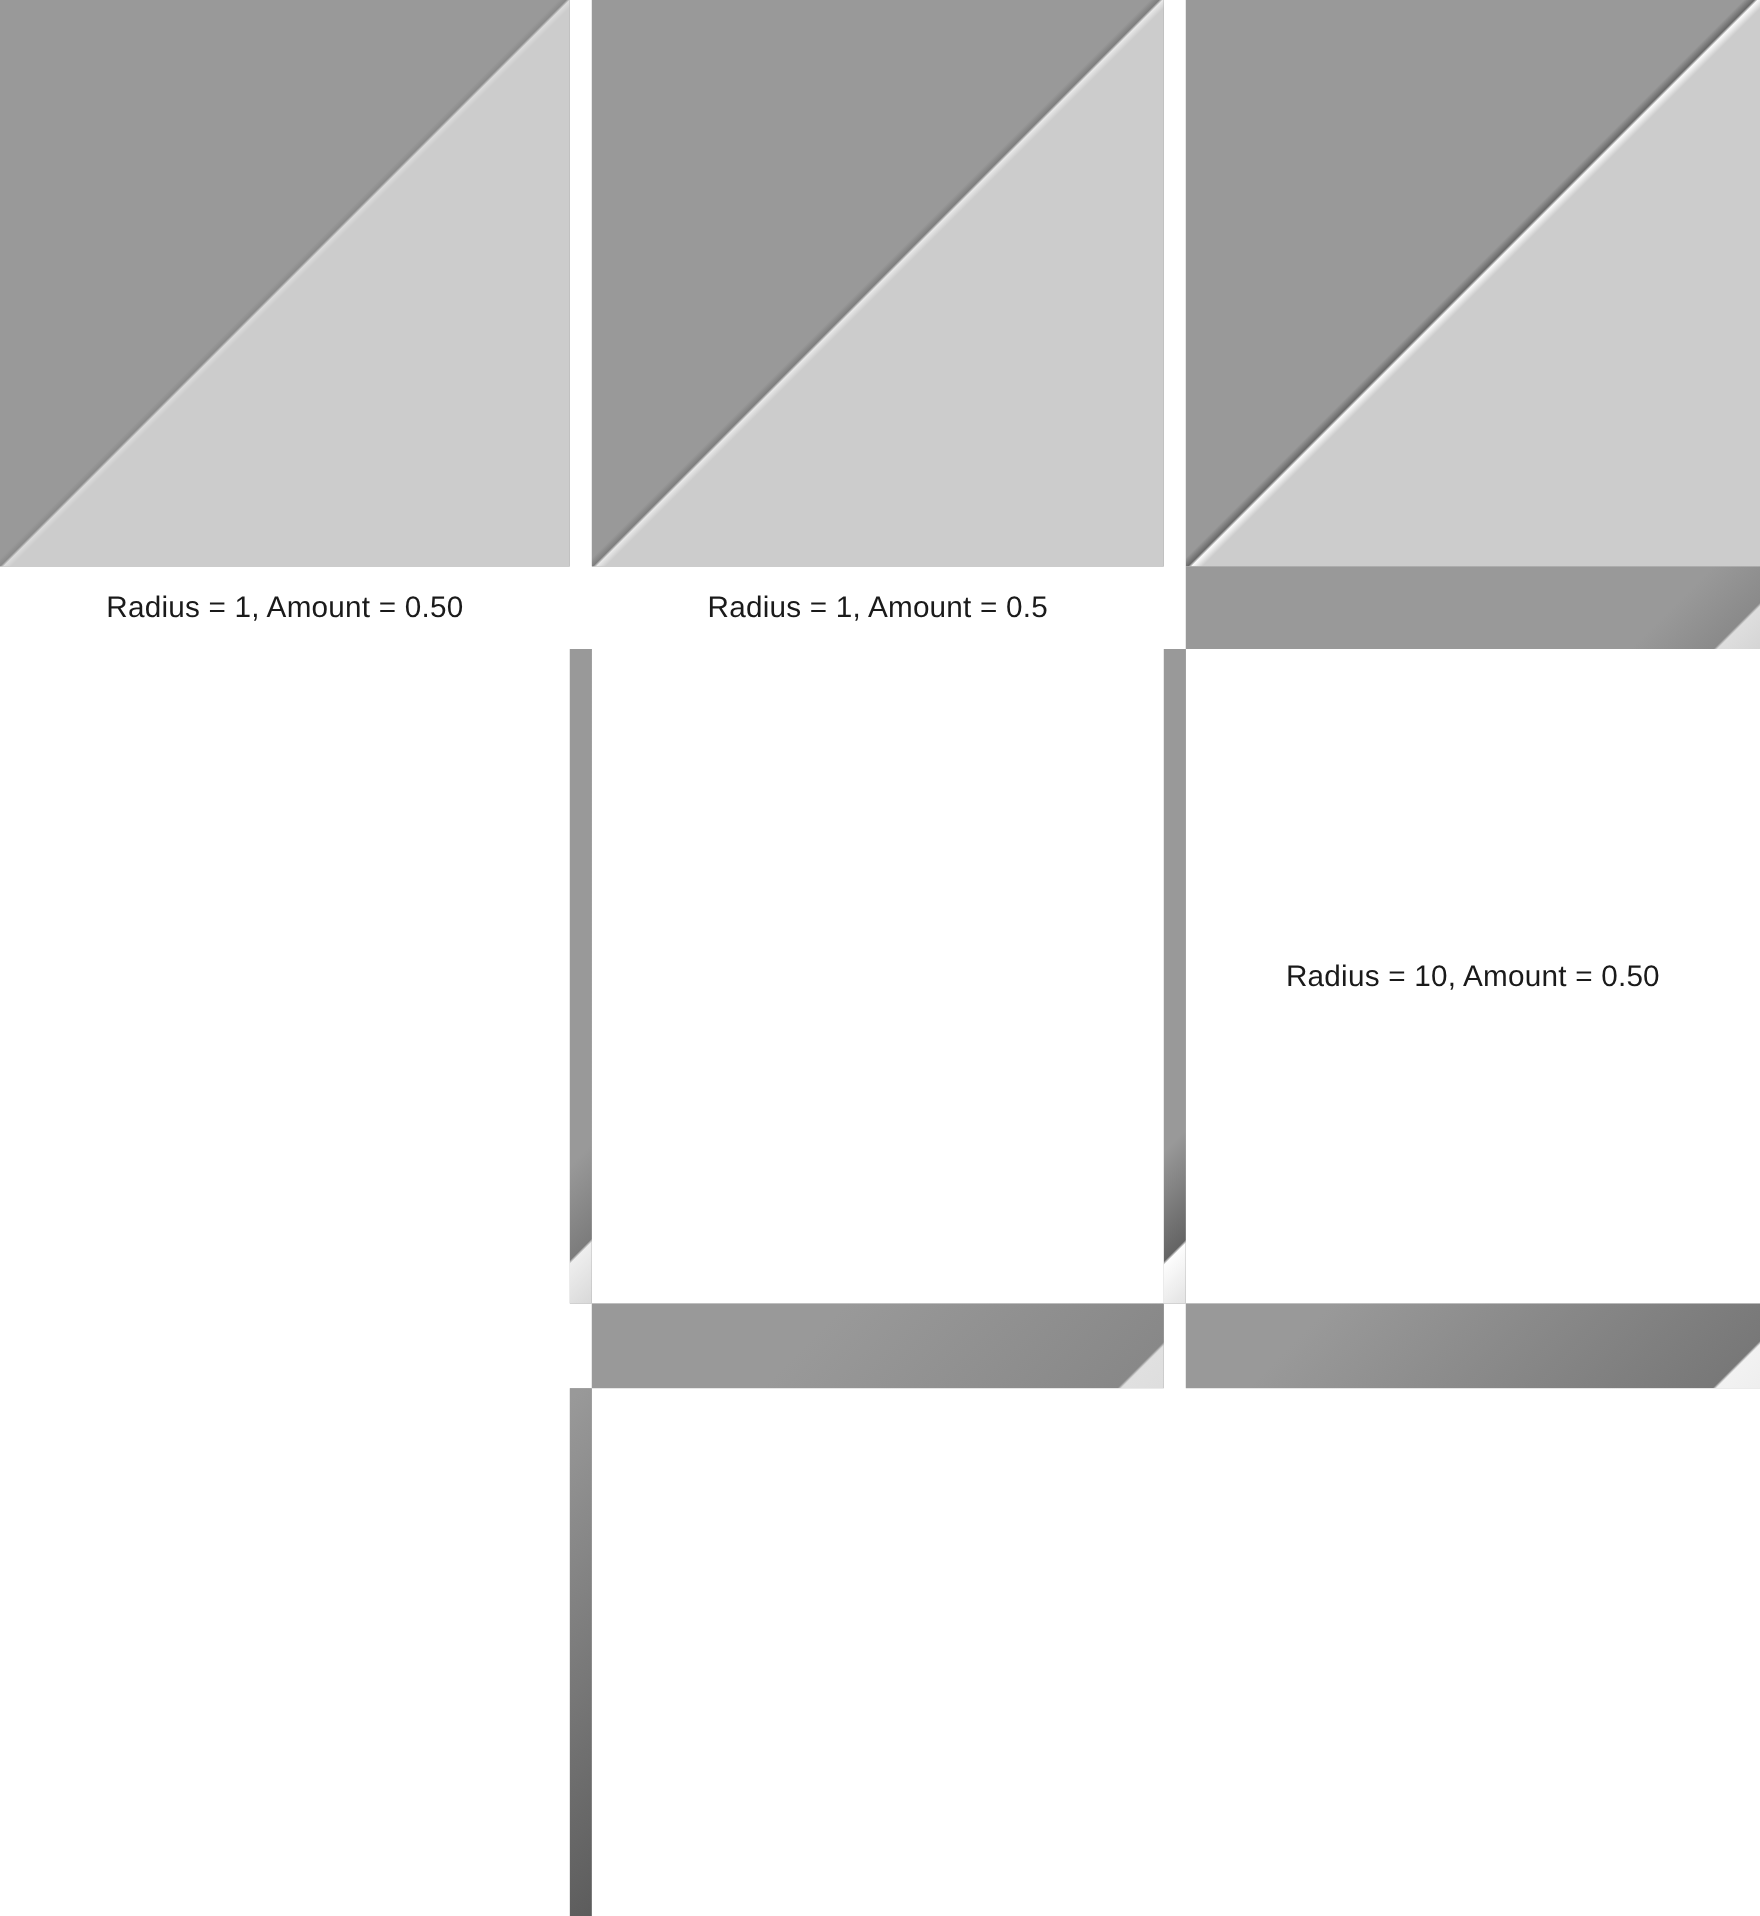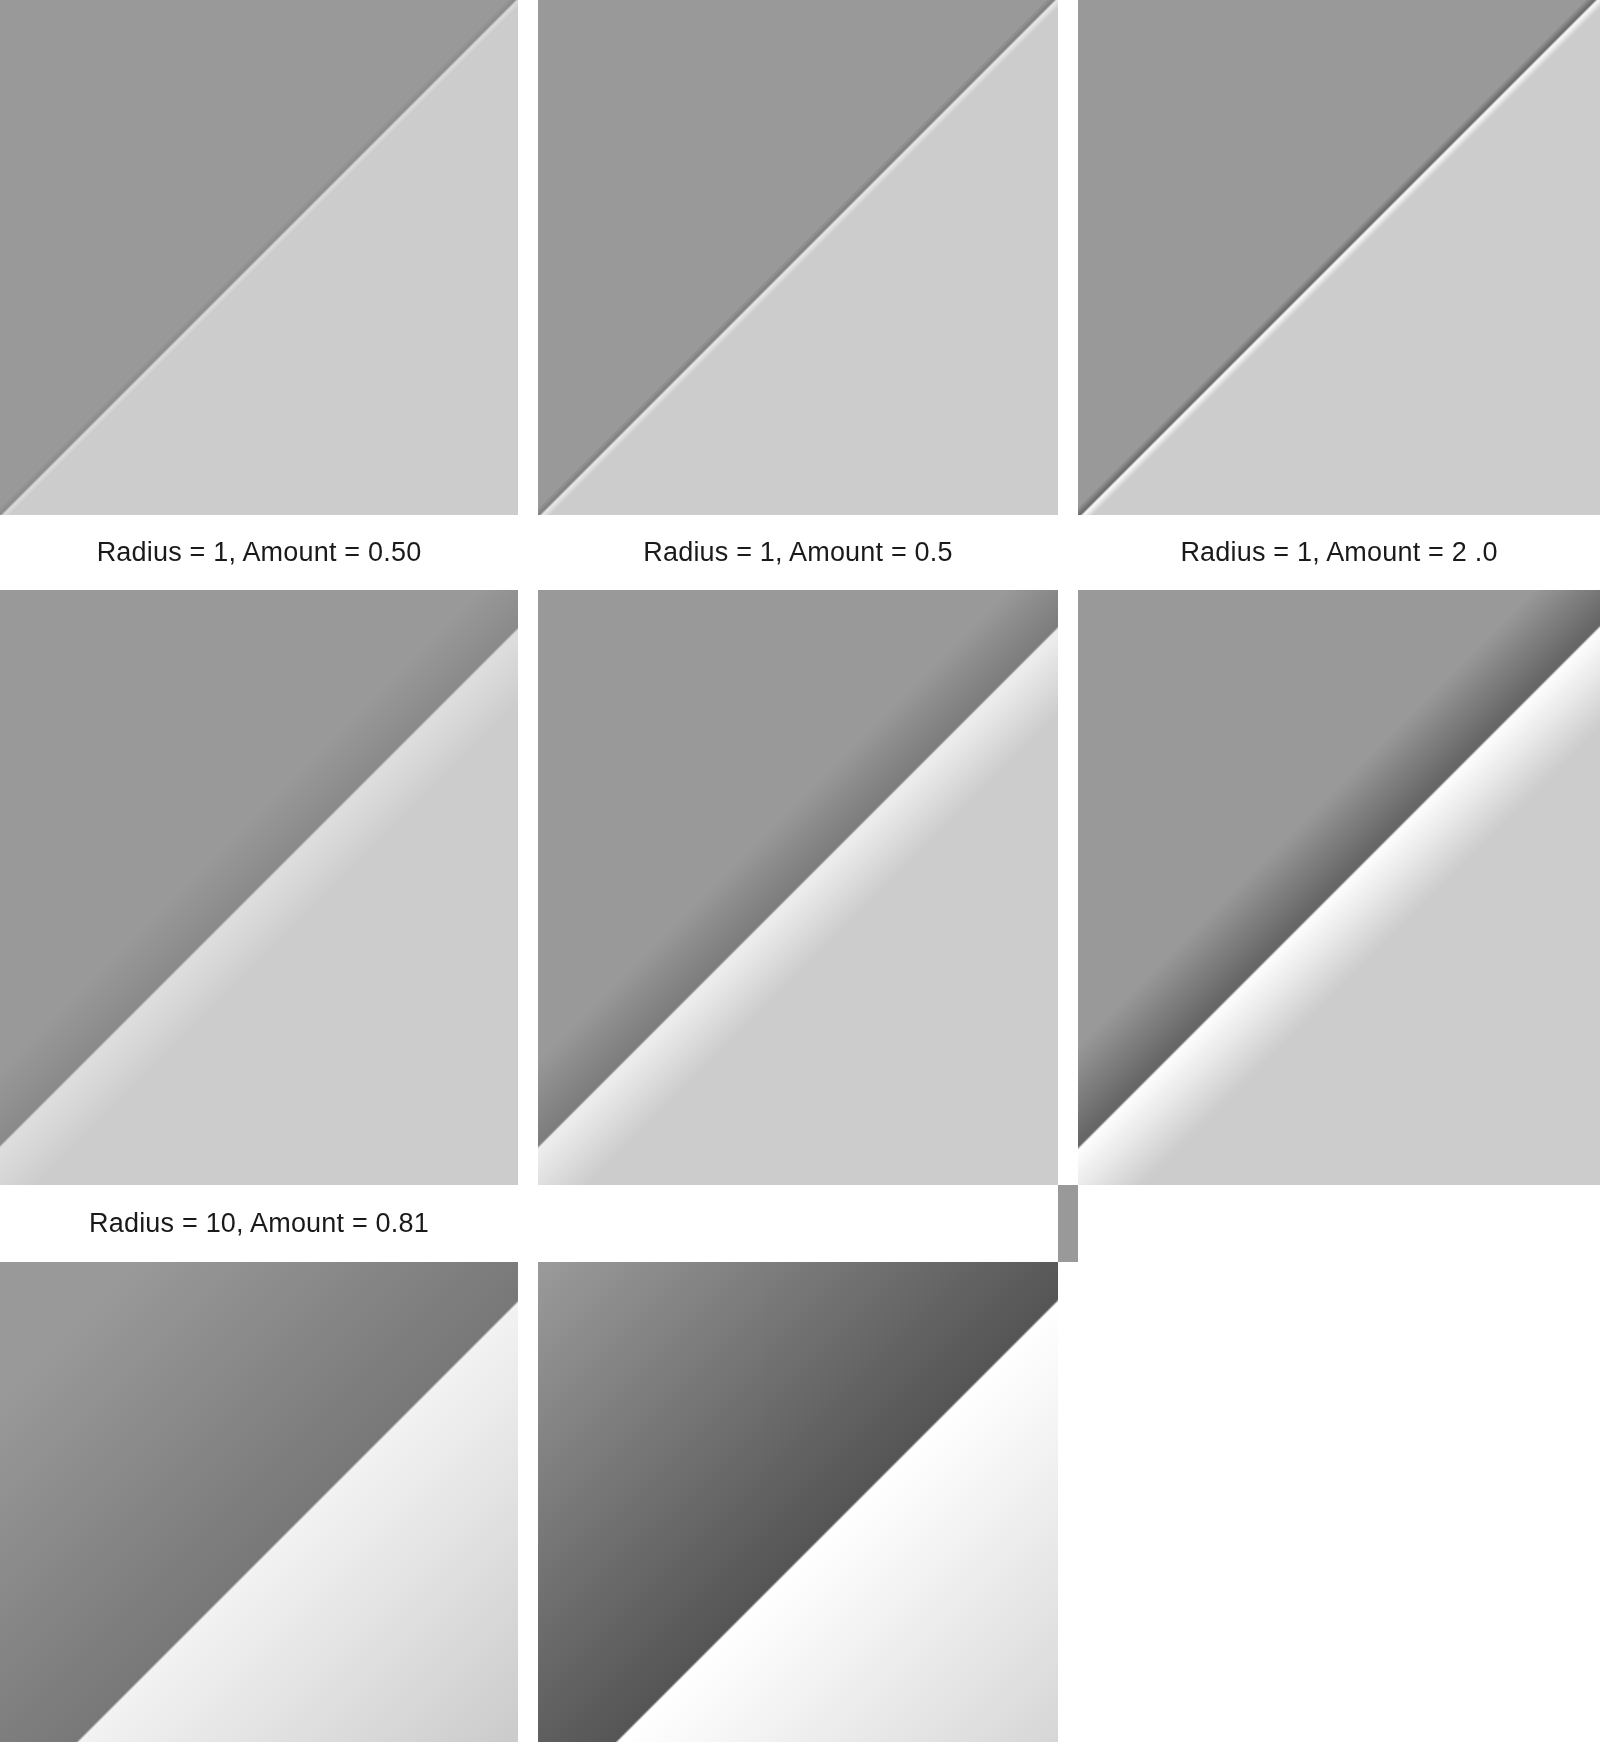--- a/index.html
+++ b/index.html
@@ -64,35 +64,34 @@
   </div>
   <div class="spacer"></div>
   <div class="panel">
     <div class="edge" style="background-image: linear-gradient(135deg, rgb(153, 153, 153) 0px, rgb(153, 153, 153) 358.635px, rgb(104, 104, 104) 365.435px, rgb(250, 250, 250) 367.835px, rgb(204, 204, 204) 374.635px, rgb(204, 204, 204) 733.27px); background-size: 100% 100%;"></div>
   </div>
 
   <div class="caption">Radius = 1, Amount = 0.50</div>
   <div class="spacer"></div>
   <div class="caption">Radius = 1, Amount = 0.5</div>
   <div class="spacer"></div>
-  <div class="caption">Radius = 1, Amount = 2 .0</div>
 
   <div class="panel">
     <div class="edge" style="background-image: linear-gradient(135deg, rgb(153, 153, 153) 0px, rgb(153, 153, 153) 338.505px, rgb(138, 138, 138) 392.305px, rgb(222, 222, 222) 394.705px, rgb(204, 204, 204) 448.505px, rgb(204, 204, 204) 787.01px); background-size: 100% 100%;"></div>
   </div>
   <div class="spacer"></div>
   <div class="panel">
     <div class="edge" style="background-image: linear-gradient(135deg, rgb(153, 153, 153) 0px, rgb(153, 153, 153) 332.212px, rgb(124, 124, 124) 393.012px, rgb(238, 238, 238) 395.412px, rgb(204, 204, 204) 456.212px, rgb(204, 204, 204) 788.424px); background-size: 100% 100%;"></div>
   </div>
   <div class="spacer"></div>
   <div class="panel">
     <div class="edge" style="background-image: linear-gradient(135deg, rgb(153, 153, 153) 0px, rgb(153, 153, 153) 322.919px, rgb(100, 100, 100) 393.719px, rgb(253, 253, 253) 396.119px, rgb(204, 204, 204) 466.919px, rgb(204, 204, 204) 789.838px); background-size: 100% 100%;"></div>
   </div>
 
-  <div class="caption">Radius = 10, Amount = 0.81</div>
+  <div class="caption">Radius = 10, Amount = 0.50</div>
   <div class="spacer"></div>
   <div class="spacer"></div>
 
   <div class="panel">
     <div class="edge" style="background-image: linear-gradient(135deg, rgb(153, 153, 153) 0px, rgb(153, 153, 153) 163.505px, rgb(136, 136, 136) 392.305px, rgb(224, 224, 224) 394.705px, rgb(204, 204, 204) 623.505px, rgb(204, 204, 204) 787.01px); background-size: 100% 100%;"></div>
   </div>
   <div class="spacer"></div>
   <div class="panel">
     <div class="edge" style="background-image: linear-gradient(135deg, rgb(153, 153, 153) 0px, rgb(153, 153, 153) 94.212px, rgb(120, 120, 120) 393.012px, rgb(242, 242, 242) 395.412px, rgb(204, 204, 204) 694.212px, rgb(204, 204, 204) 788.424px); background-size: 100% 100%;"></div>
   </div>

